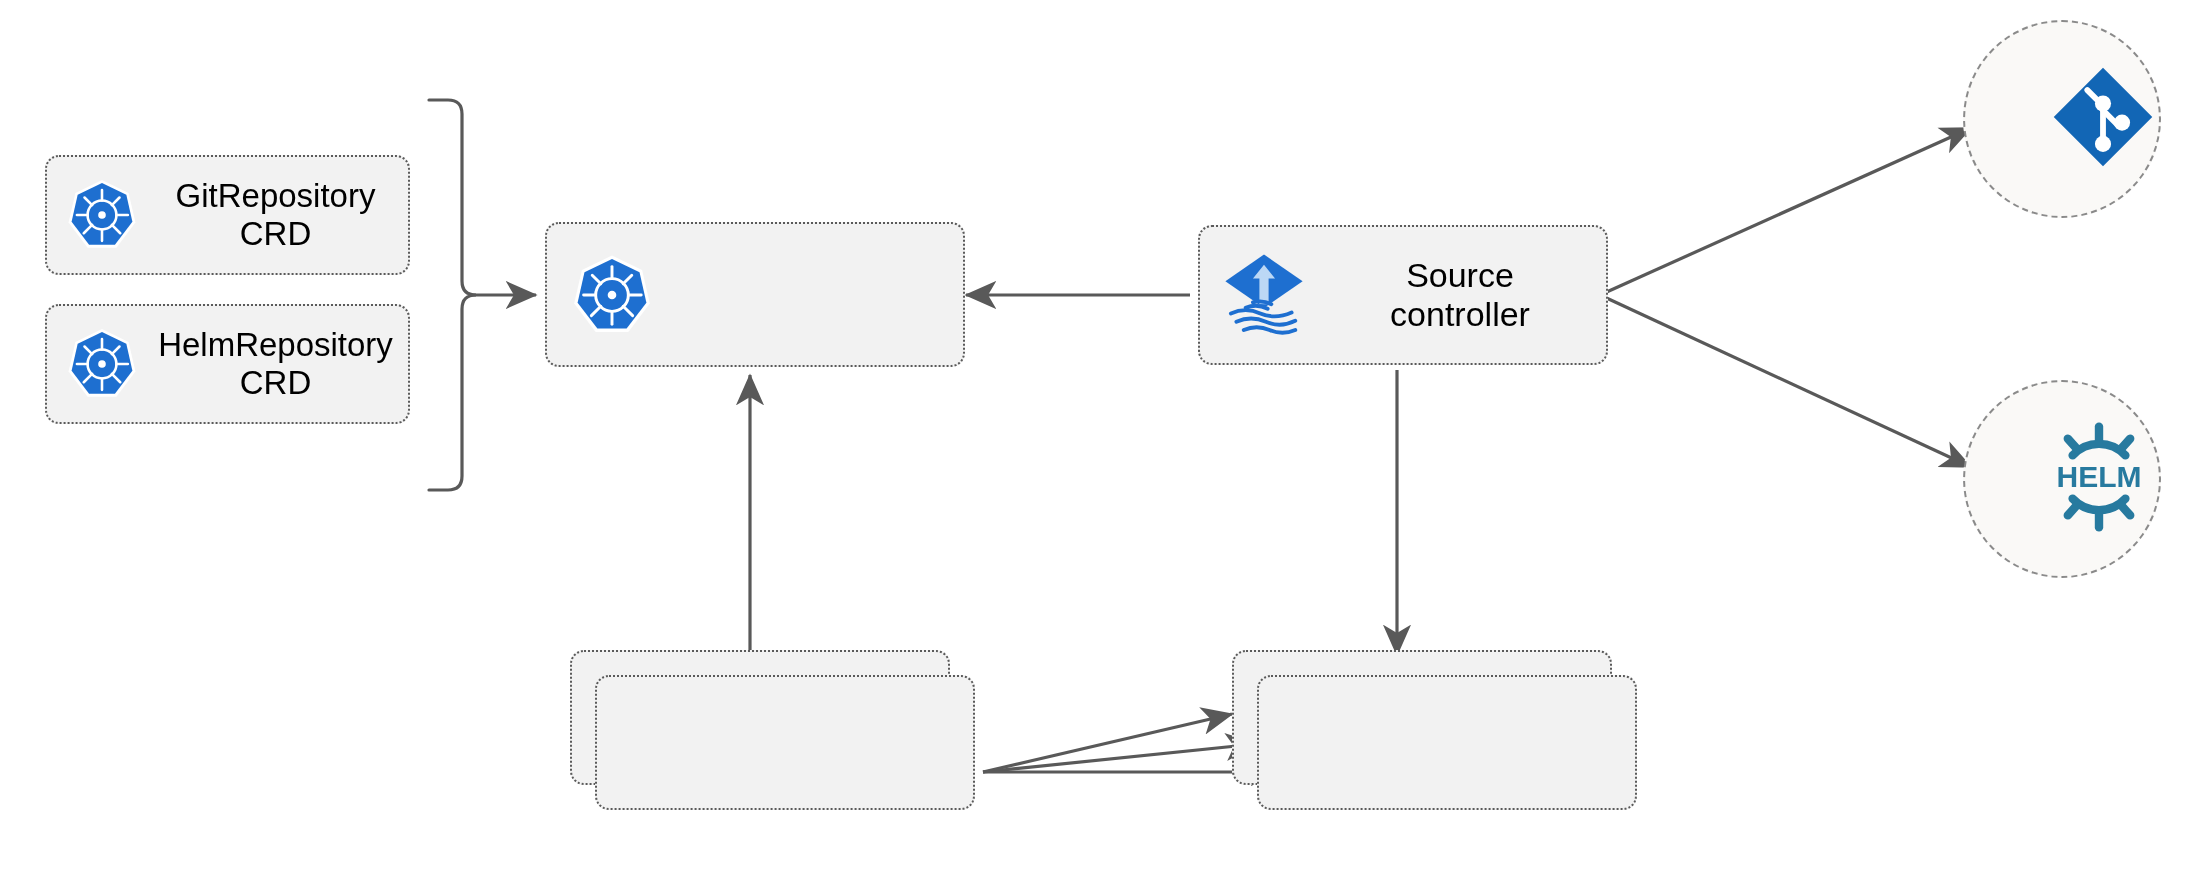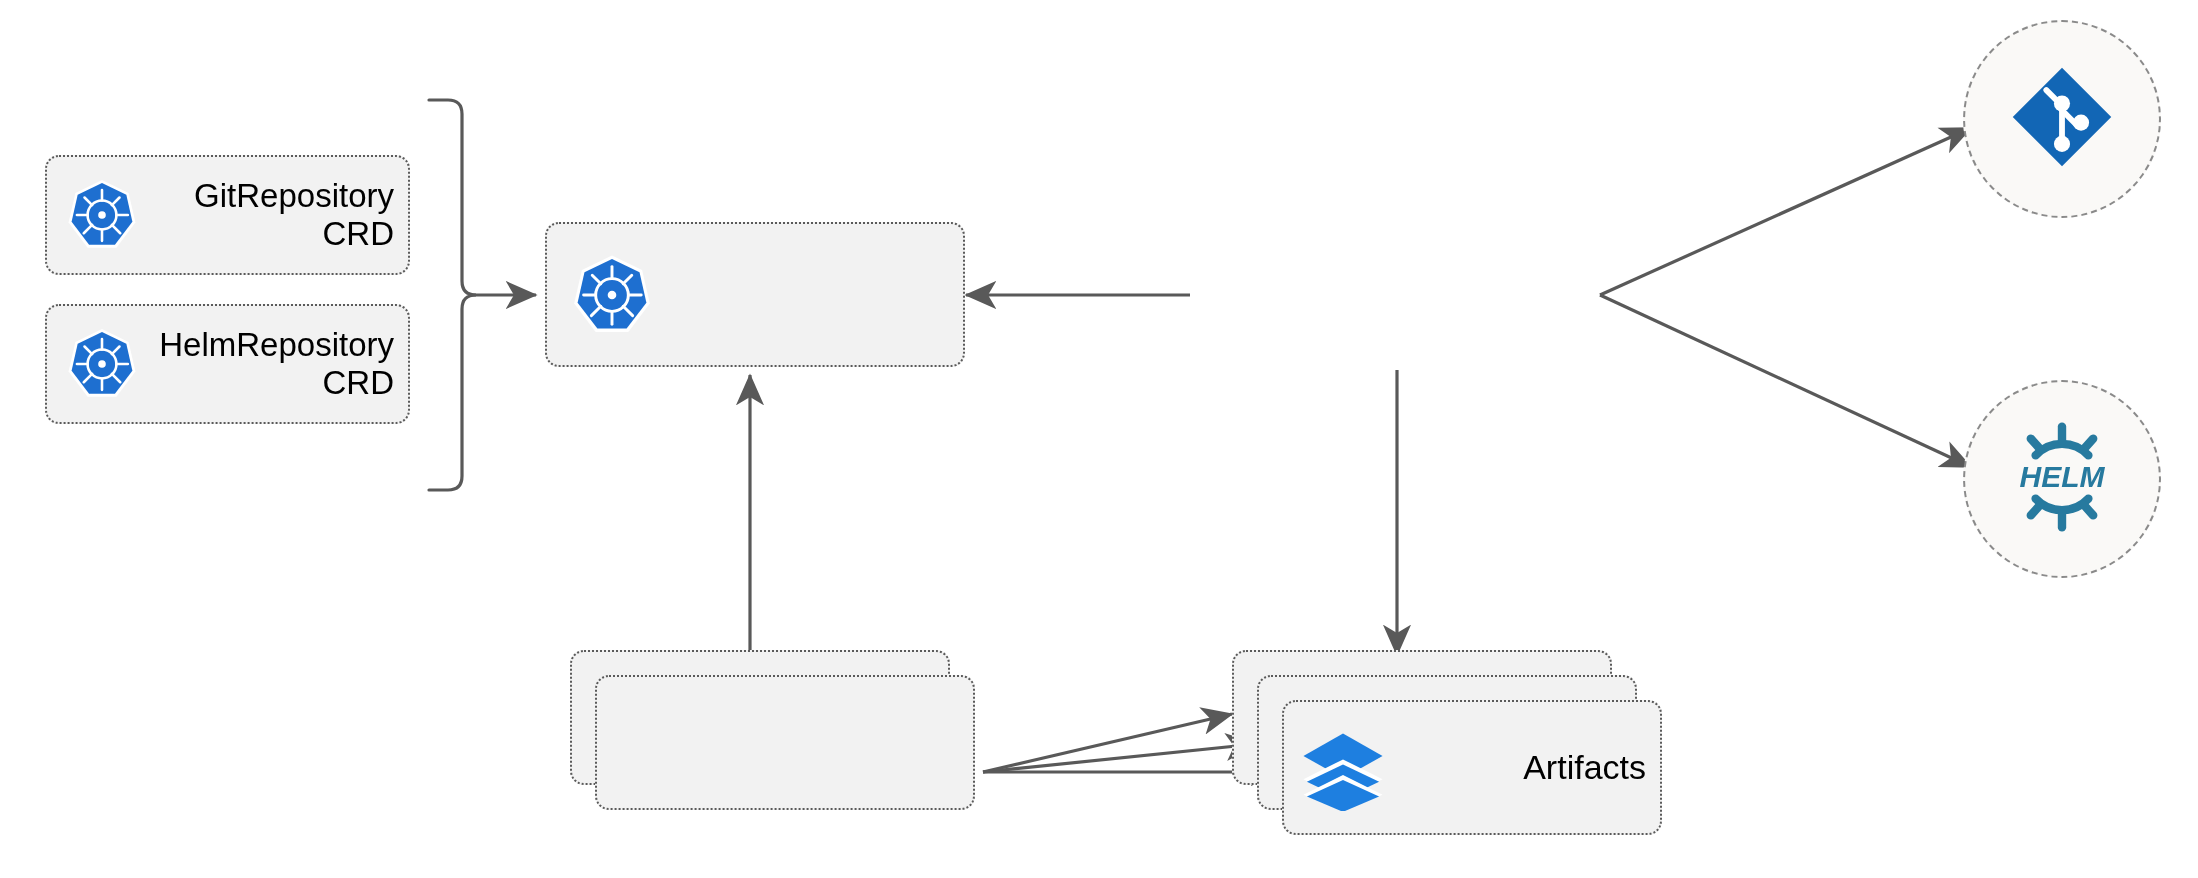--- a/index.html
+++ b/index.html
@@ -13,35 +13,35 @@
   .node{
     position:absolute;
     background:#f2f2f2;
     border:2px dotted #5a5a5a;
     border-radius:14px;
     box-sizing:border-box;
     display:flex;align-items:center;
   }
   .node .icon{flex:0 0 auto;display:flex;align-items:center;justify-content:center;}
   .node .label{
-    flex:1 1 auto;text-align:right;color:#000000;
+    flex:1 1 auto;text-align:center;color:#000000;
     font-size:34px;line-height:1.16;letter-spacing:0px;
     padding-right:14px;
   }
   .node.crd .label{font-size:33px;}
 
   .stackbg{
     position:absolute;background:#f2f2f2;border:2px dotted #5a5a5a;
     border-radius:14px;box-sizing:border-box;
   }
 
   .circlenode{
     position:absolute;border-radius:50%;
     background:#faf9f7;border:2px dashed #8a8a8a;
-    box-sizing:border-box;display:flex;align-items:center;justify-content:center;font-style:italic;
+    box-sizing:border-box;display:flex;align-items:center;justify-content:flex-end;
   }
 </style>
 </head>
 <body>
 
 <div id="canvas">
 
   <svg class="edges" viewBox="0 0 2198 878">
     <defs>
       <marker id="ah" markerWidth="12" markerHeight="12" refX="9.5" refY="5" orient="auto" markerUnits="strokeWidth">
@@ -130,39 +130,45 @@
           <line x1="27" y1="27" x2="37" y2="37"></line>
           <line x1="63" y1="63" x2="74" y2="74"></line>
           <line x1="73" y1="27" x2="63" y2="37"></line>
           <line x1="37" y1="63" x2="26" y2="74"></line>
         </g>
         <circle cx="50" cy="50" r="5" fill="#ffffff"></circle>
       </svg>
     </span>
   </div>
 
+  <div class="node" style="left:1198px;top:225px;width:410px;height:140px;">
+    <span class="icon" style="width:128px;">
+      <svg width="92" height="92" viewBox="0 0 100 100">
+        <polygon points="50,6 92,35 50,64 8,35" fill="#1e6fd0"></polygon>
+        <g fill="#bcd8f5">
+          <polygon points="50,17 62,32 55,32 55,60 45,60 45,32 38,32"></polygon>
+        </g>
+        <g stroke="#1e6fd0" stroke-width="4.2" fill="none" stroke-linecap="round">
+          <path d="M14,70 Q30,63 46,70 Q62,77 80,69"></path>
+          <path d="M20,79 Q36,72 52,79 Q68,86 84,78"></path>
+          <path d="M28,88 Q42,82 56,88 Q70,94 84,88"></path>
+          <path d="M38,58 Q48,55 58,60"></path>
+          <path d="M30,64 Q42,59 54,65"></path>
+        </g>
+      </svg>
+    </span>
+    <span class="label" style="white-space:pre-line;">Source
+controller</span>
+  </div>
 
   <div class="stackbg" style="left:570px;top:650px;width:380px;height:135px;"></div>
   <div class="stackbg" style="left:595px;top:675px;width:380px;height:135px;"></div>
 
   <div class="stackbg" style="left:1232px;top:650px;width:380px;height:135px;"></div>
   <div class="stackbg" style="left:1257px;top:675px;width:380px;height:135px;"></div>
-  <div class="node" style="left:1282px;top:700px;width:380px;height:135px;">
-    <span class="icon" style="width:118px;">
-      <svg width="86" height="86" viewBox="0 0 100 100">
-        <polygon points="50,10 96,36 50,62 4,36" fill="#1e7fe0"></polygon>
-        <polygon points="50,46 74,60 50,74 26,60" fill="#ffffff" opacity="0"></polygon>
-        <polygon points="50,40 96,63 50,86 4,63" fill="#ffffff"></polygon>
-        <polygon points="50,46 92,66 50,86 8,66" fill="#1e7fe0"></polygon>
-        <polygon points="50,58 96,81 50,100 4,81" fill="#ffffff"></polygon>
-        <polygon points="50,64 92,83 50,101 8,83" fill="#1e7fe0"></polygon>
-      </svg>
-    </span>
-    <span class="label">Artifacts</span>
-  </div>
 
   <div class="circlenode" style="left:1963px;top:20px;width:198px;height:198px;">
     <span class="icon">
       <svg width="112" height="112" viewBox="0 0 100 100">
         <polygon points="50,6 94,50 50,94 6,50" fill="#1266b5"></polygon>
         <g stroke="#ffffff" stroke-width="5.2" fill="none" stroke-linecap="round">
           <line x1="50" y1="72" x2="50" y2="40"></line>
           <path d="M50,44 L64,58"></path>
         </g>
         <circle cx="50" cy="74" r="7.2" fill="#ffffff"></circle>

